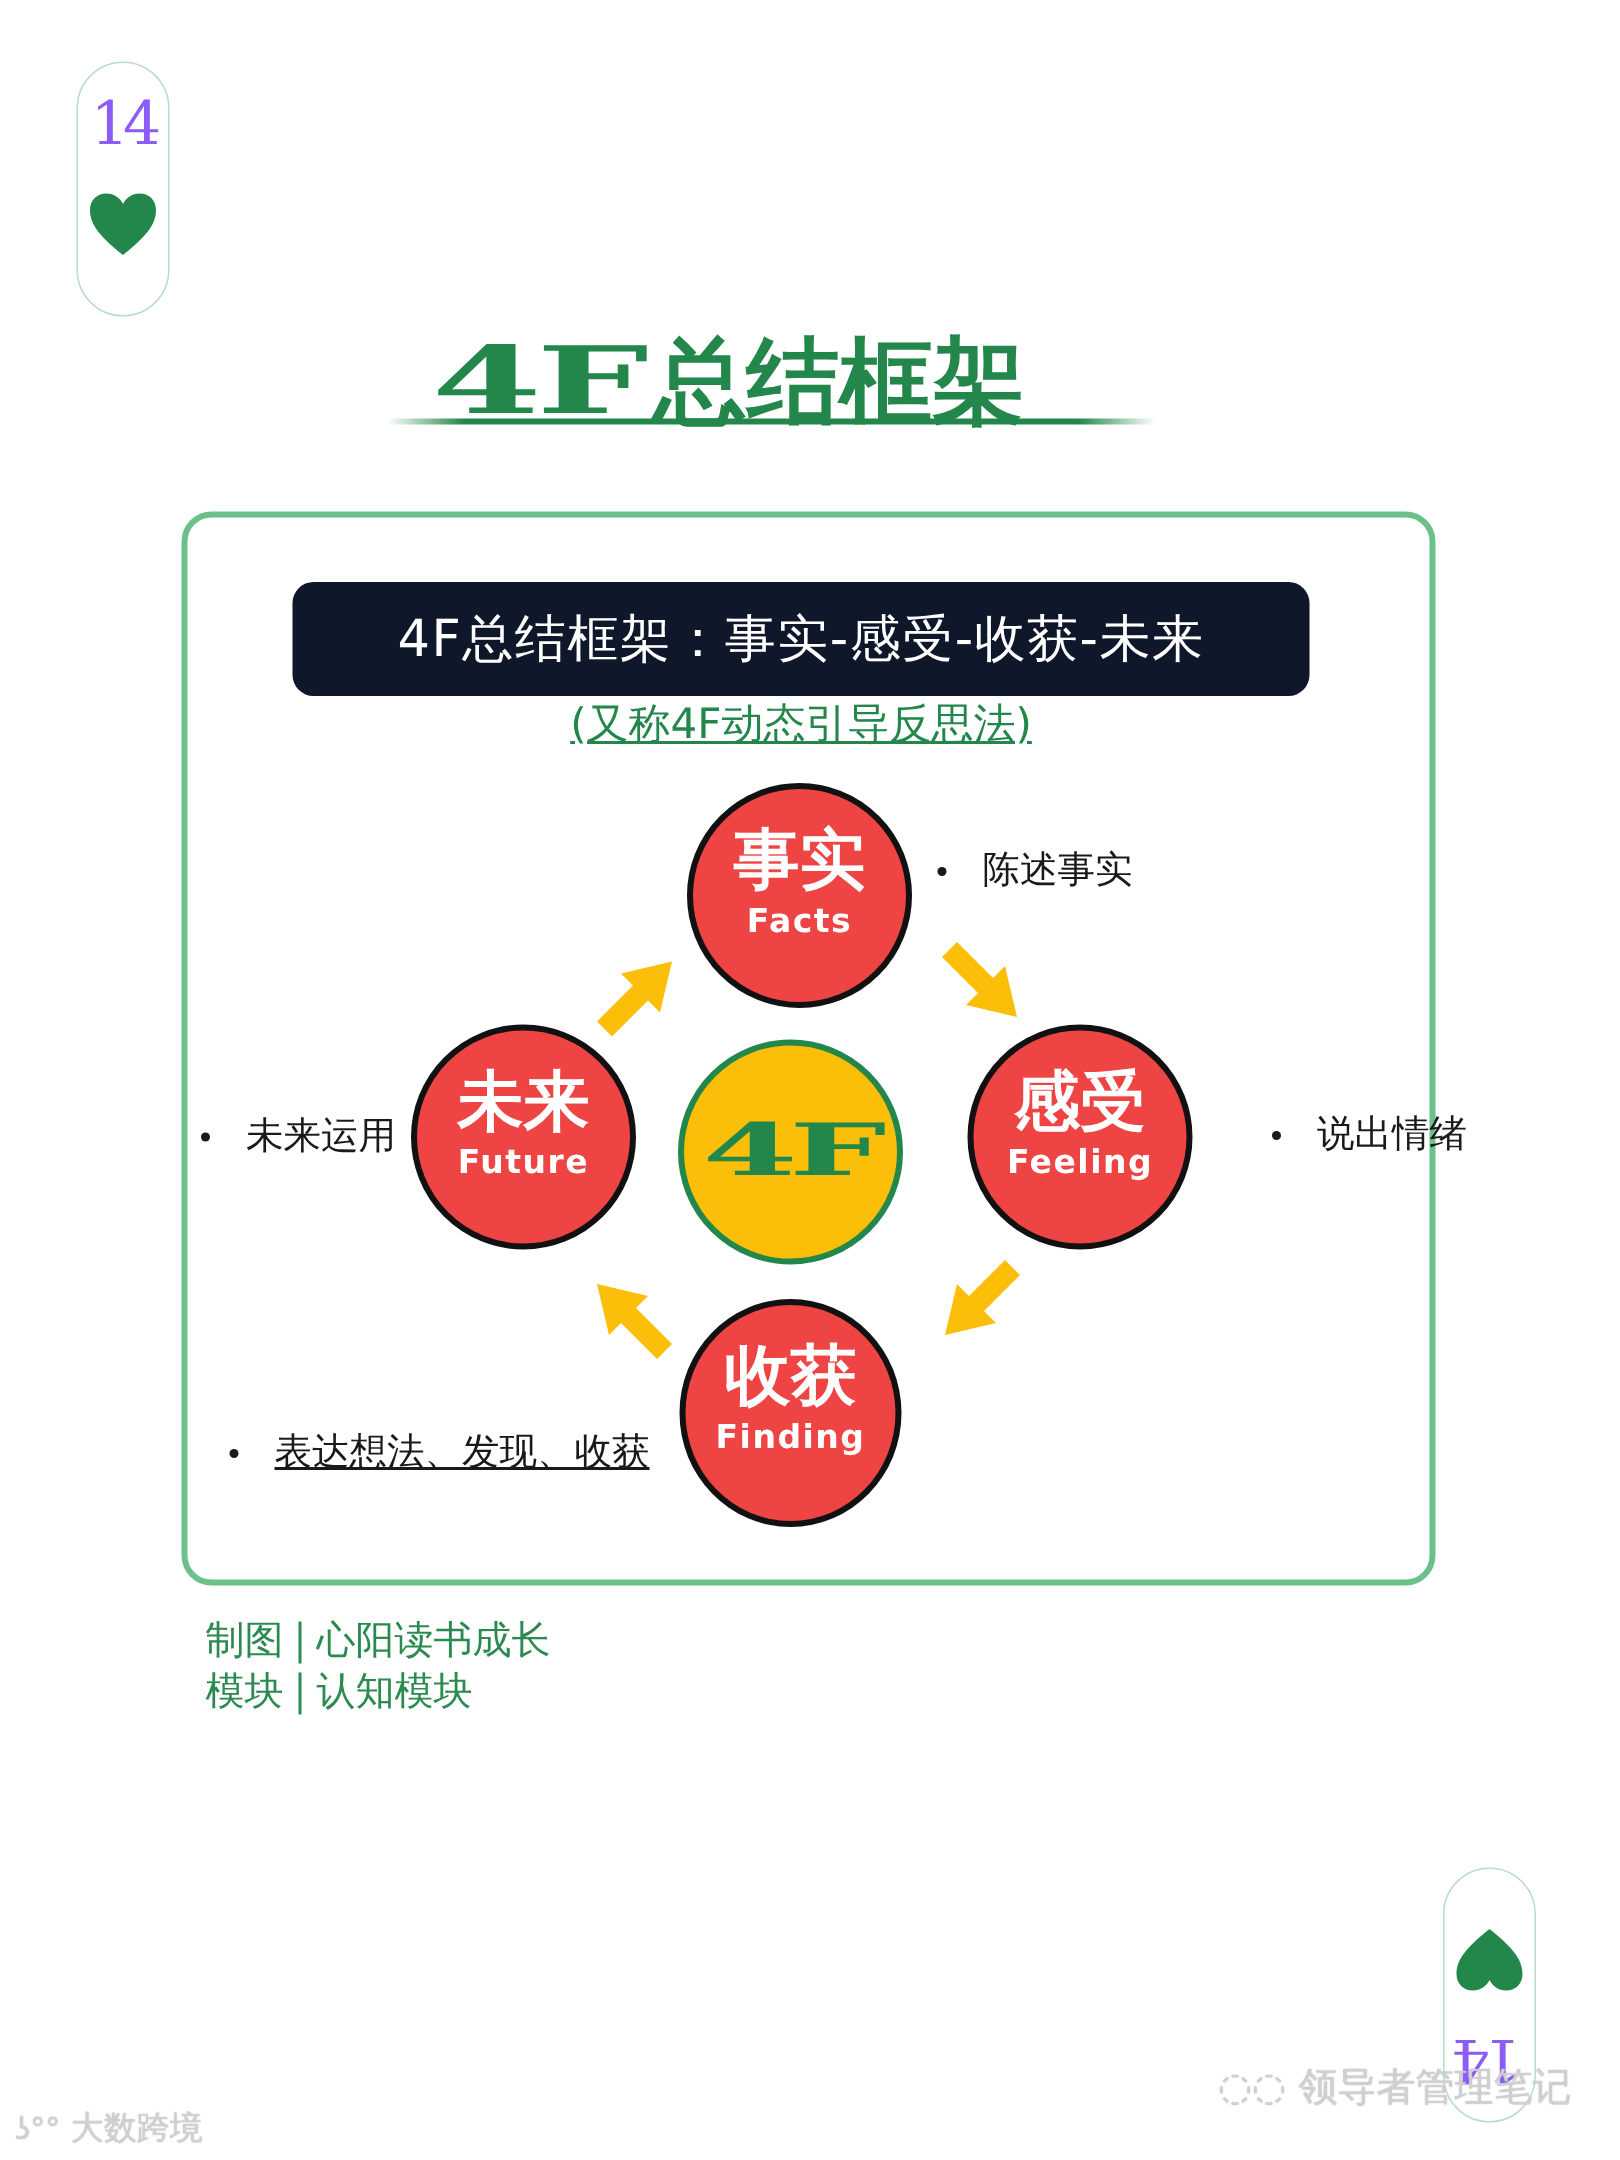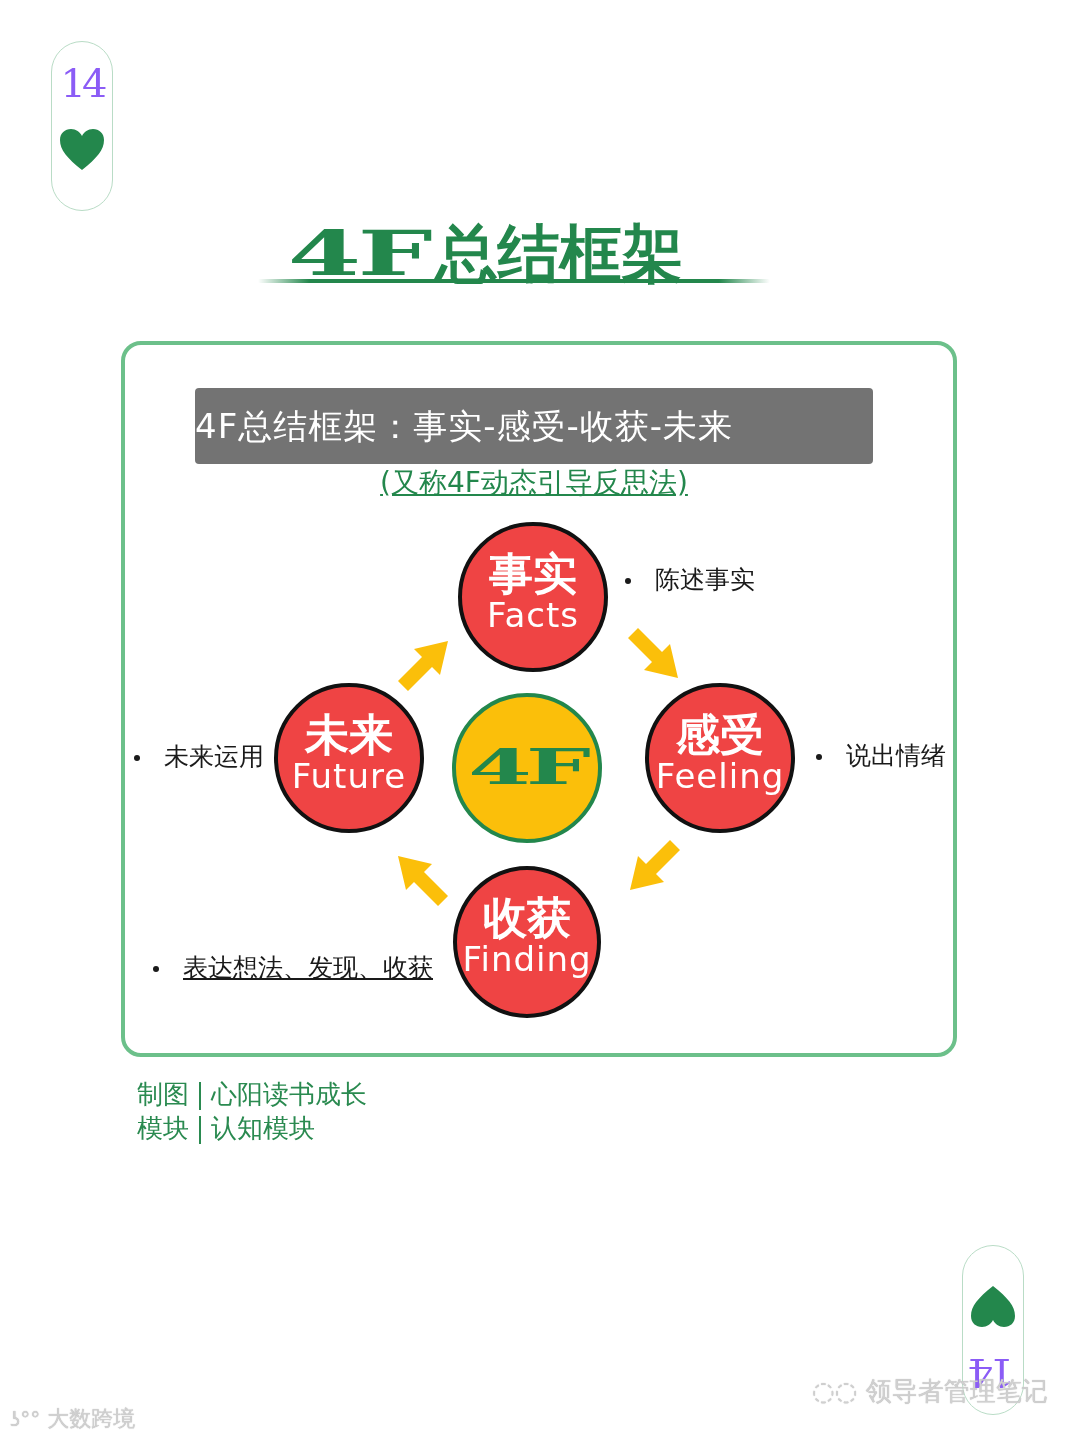--- a/index.html
+++ b/index.html
@@ -13,27 +13,27 @@
 
   
   .main-title { position:absolute; left:255px; top:212px; width:520px; height:70px; text-align:center; }
   .main-title .t4f { font-family:"DejaVu Serif","Liberation Serif",serif; font-weight:900; font-size:62px; color:#23874c; letter-spacing:-2px; transform:scaleX(1.7); display:inline-block; transform-origin:right center; margin-right:6px; }
   .main-title .tcn { font-weight:bold; font-size:62px; color:#23874c;font-family:Liberation Mono, monospace; }
   .title-rule { position:absolute; left:258px; top:279px; width:512px; height:4px; background:linear-gradient(90deg, rgba(35,135,76,0), #23874c 10%, #23874c 90%, rgba(35,135,76,0)); border-radius:2px; }
 
   
   .frame { position:absolute; left:121px; top:341px; width:836px; height:716px; border:4px solid #6cc08a; border-radius:20px; box-sizing:border-box; }
 
-  .banner { position:absolute; left:195px; top:388px; width:678px; height:76px; background:#737373; border-radius:4px; color:#fff; font-size:34px; text-align:left; line-height:76px; letter-spacing:1px; }
+  .banner { position:absolute; left:195px; top:388px; width:678px; height:76px; background:#0f172a; border-radius:14px; color:#fff; font-size:34px; text-align:center; line-height:76px; letter-spacing:1px; }
   .subtitle { position:absolute; left:195px; top:464px; width:678px; text-align:center; color:#23874c; font-size:28px;text-decoration:underline; }
 
   
   .node { position:absolute; width:144px; height:144px; border-radius:50%; background:#ef4444; border:4px solid #111; box-sizing:border-box; color:#fff; text-align:center; }
   .node .cn { font-weight:bold; font-size:44px; line-height:48px; margin-top:24px; }
-  .node .en { font-weight:normal; font-size:34px; line-height:34px; letter-spacing:1px; }
+  .node .en { font-weight:bold; font-size:22px; line-height:34px; letter-spacing:1px; }
   .center { position:absolute; left:452px; top:693px; width:150px; height:150px; border-radius:50%; background:#fbbf0a; border:4px solid #23874c; box-sizing:border-box; text-align:center; }
   .center span { display:inline-block; margin-top:42px; font-family:"DejaVu Serif","Liberation Serif",serif; font-weight:900; font-size:48px; color:#23874c; transform:scaleX(1.9); letter-spacing:-3px; }
 
   .note { position:absolute; font-size:25px; color:#1a1a1a; white-space:nowrap; }
   .note .dot { display:inline-block; width:6px; height:6px; background:#1a1a1a; border-radius:50%; vertical-align:middle; margin-right:24px; }
 
   .arrow { position:absolute; }
 
   
   .info { position:absolute; left:137px; top:1077px; color:#2a8a50; font-size:26px; line-height:34px; }
@@ -92,21 +92,21 @@
   <div class="en">Finding</div>
 </div>
 <div class="node" style="left:274px; top:683px; width:150px; height:150px;">
   <div class="cn">未来</div>
   <div class="en">Future</div>
 </div>
 
 <div class="note" style="left:625px; top:563px;">
   <span class="dot"></span><span>陈述事实</span>
 </div>
-<div class="note" style="left:816px; top:739px;">
+<div class="note" style="left:848px; top:739px;">
   <span class="dot"></span><span>说出情绪</span>
 </div>
 <div class="note" style="left:153px; top:951px;text-decoration:underline;">
   <span class="dot"></span><span>表达想法、发现、收获</span>
 </div>
 <div class="note" style="left:134px; top:740px;">
   <span class="dot"></span><span>未来运用</span>
 </div>
 
 <div class="info">

